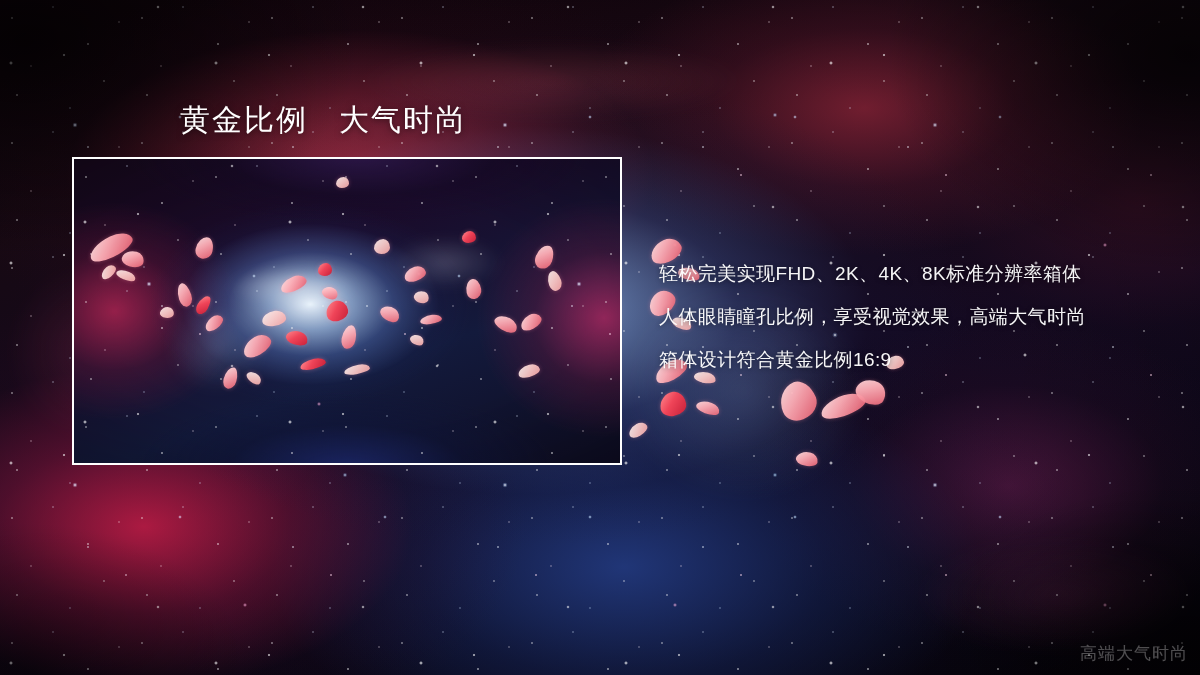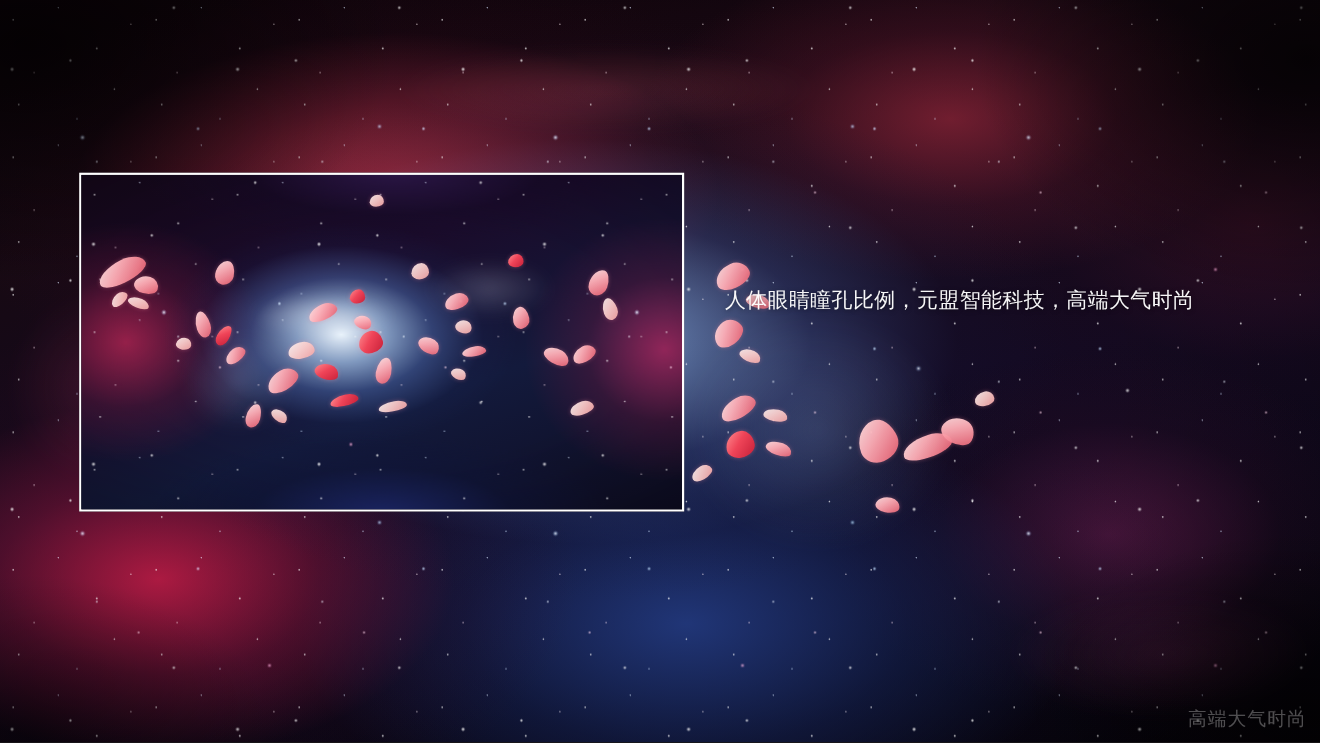--- a/index.html
+++ b/index.html
@@ -220,20 +220,21 @@
       <div class="petal deep" style="left: 660px; top: 392px; width: 26px; height: 24px; transform: rotate(-10deg);"></div>
       <div class="petal soft" style="left: 696px; top: 402px; width: 24px; height: 12px; transform: rotate(20deg);"></div>
       <div class="petal soft" style="left: 780px; top: 382px; width: 36px; height: 38px; transform: rotate(-22deg);"></div>
       <div class="petal soft" style="left: 820px; top: 396px; width: 46px; height: 20px; transform: rotate(-18deg);"></div>
       <div class="petal soft" style="left: 856px; top: 380px; width: 30px; height: 24px; transform: rotate(28deg);"></div>
       <div class="petal soft" style="left: 796px; top: 452px; width: 22px; height: 14px; transform: rotate(12deg);"></div>
       <div class="petal pale" style="left: 886px; top: 356px; width: 18px; height: 13px; transform: rotate(-10deg);"></div>
       <div class="petal pale" style="left: 628px; top: 424px; width: 20px; height: 12px; transform: rotate(-30deg);"></div>
     </div>
 
+  <div id="headline">黄金比例   大气时尚</div>
 
   <div id="photo-panel">
     <div class="panel-inner">
       <div class="panel-neb"></div>
       <div class="panel-wisp"></div>
       <div class="panel-stars stars-a"></div>
       <div class="panel-stars stars-b"></div>
       <div class="panel-stars stars-c"></div>
       <div class="panel-stars" id="panel-petals">
           <div class="petal soft" style="left: 14px; top: 78px; width: 46px; height: 20px; transform: rotate(-26deg);"></div>
@@ -269,18 +270,20 @@
           <div class="petal soft" style="left: 446px; top: 156px; width: 22px; height: 14px; transform: rotate(-28deg);"></div>
           <div class="petal pale" style="left: 444px; top: 206px; width: 22px; height: 12px; transform: rotate(-16deg);"></div>
           <div class="petal soft" style="left: 462px; top: 86px; width: 17px; height: 24px; transform: rotate(18deg);"></div>
           <div class="petal pale" style="left: 474px; top: 112px; width: 13px; height: 20px; transform: rotate(-20deg);"></div>
           <div class="petal pale" style="left: 262px; top: 18px; width: 13px; height: 11px; transform: rotate(0deg);"></div>
         </div>
     </div>
   </div>
 
   <div id="body-copy">
-    <div class="line">人体眼睛瞳孔比例，元盟智能科技，高端大气时尚</div>
+    <div class="line">轻松完美实现FHD、2K、4K、8K标准分辨率箱体</div>
+    <div class="line">人体眼睛瞳孔比例，享受视觉效果，高端大气时尚</div>
+    <div class="line">箱体设计符合黄金比例16:9</div>
   </div>
 
   <div id="watermark">高端大气时尚</div>
 
 </div>
 
 </body></html>

